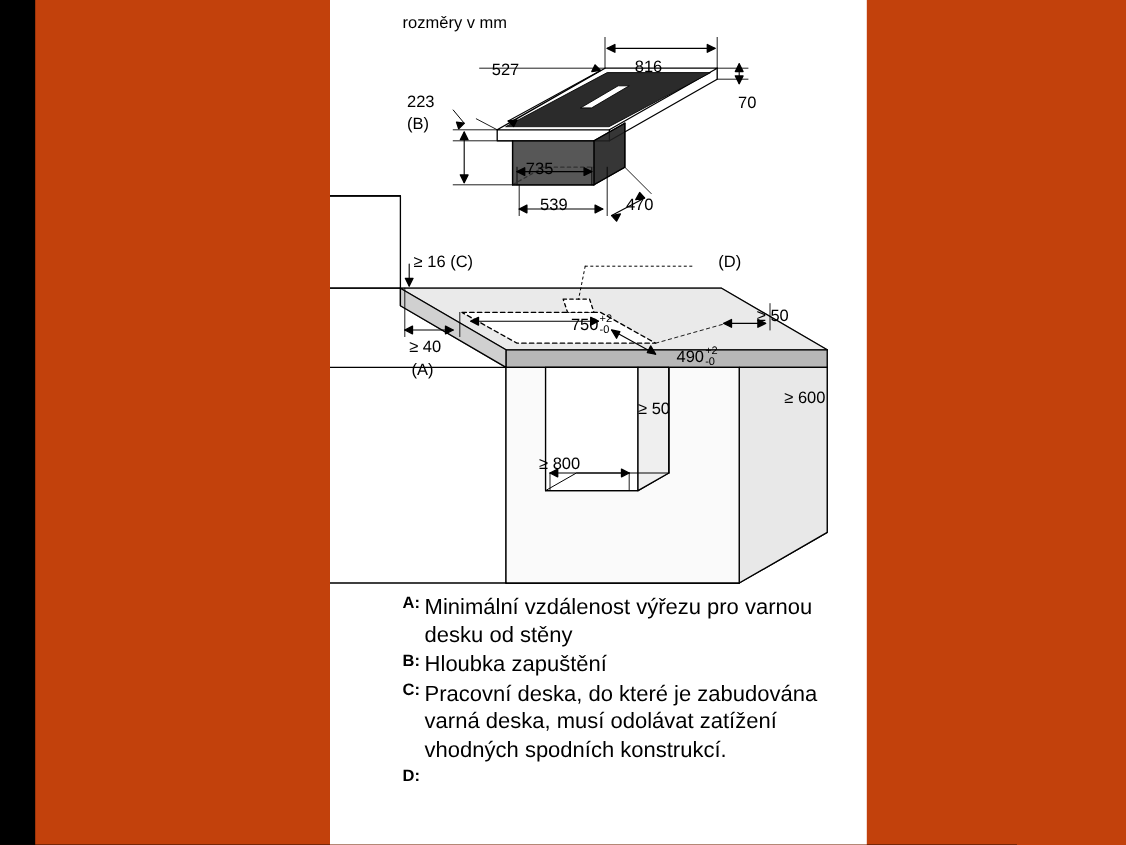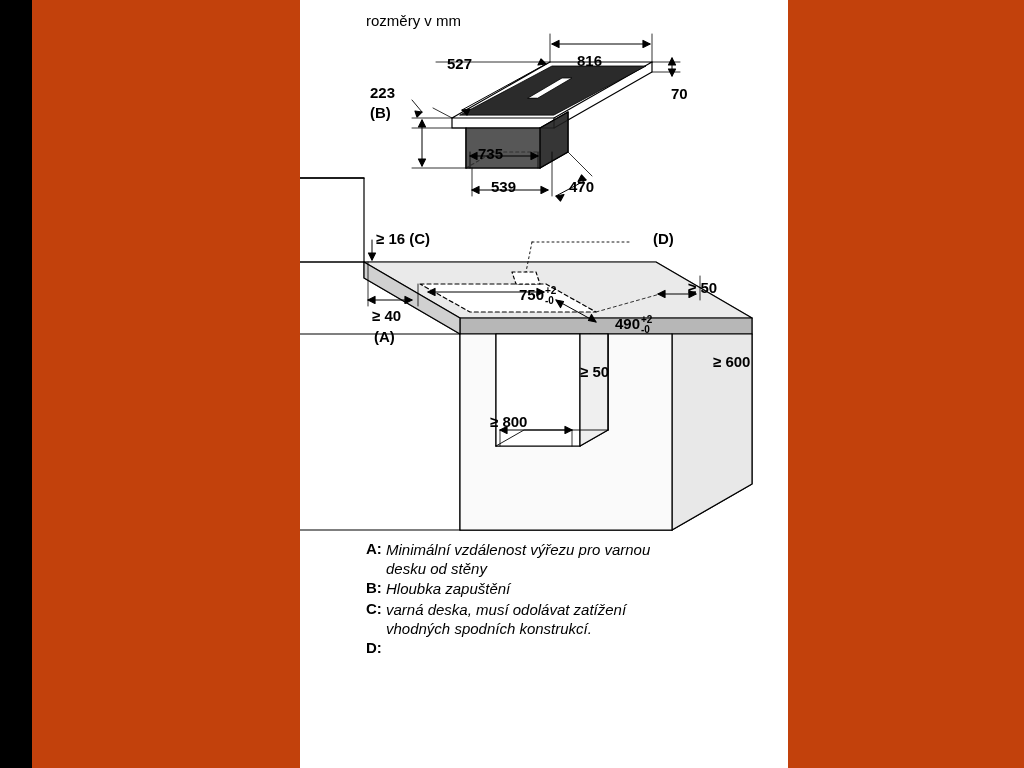--- a/index.html
+++ b/index.html
@@ -32,21 +32,21 @@
     height: 768px;
   }
   .lbl {
     position: absolute;
     font-family: "Liberation Sans", sans-serif;
     font-size: 15px;
     color: #000000;
     white-space: nowrap;
     line-height: 1.15;
   }
-  .lbl.bold { font-weight: bold; }
+  .lbl.bold { font-weight: normal; }
   .tolerance {
     display: inline-block;
     vertical-align: middle;
     font-size: 10px;
     line-height: 1.0;
     text-align: left;
     margin-left: 1px;
   }
   #legend {
     position: absolute;
@@ -60,24 +60,23 @@
     margin-bottom: 1px;
   }
   .legend-key {
     font-weight: bold;
     font-size: 15px;
     width: 20px;
     flex: 0 0 20px;
     color: #000;
   }
   .legend-text {
-    font-size: 15px;
+    font-size: 20px;
     color: #000;
     line-height: 1.28;
-    font-style: italic;
   }
   .legend-text .ind { display: block; }
 </style>
 </head>
 <body>
 
 <div id="page">
   <div id="sheet">
 
     <svg class="dwg" viewBox="0 0 488 768">
@@ -275,20 +274,21 @@
       <div class="legend-row">
         <div class="legend-key">B:</div>
         <div class="legend-text">
           <span class="ind">Hloubka zapuštění</span>
         </div>
       </div>
 
       <div class="legend-row">
         <div class="legend-key">C:</div>
         <div class="legend-text">
+          <span class="ind">Pracovní deska, do které je zabudována</span>
           <span class="ind">varná deska, musí odolávat zatížení</span>
           <span class="ind">vhodných spodních konstrukcí.</span>
         </div>
       </div>
 
       <div class="legend-row">
         <div class="legend-key">D:</div>
       </div>
 
     </div>

